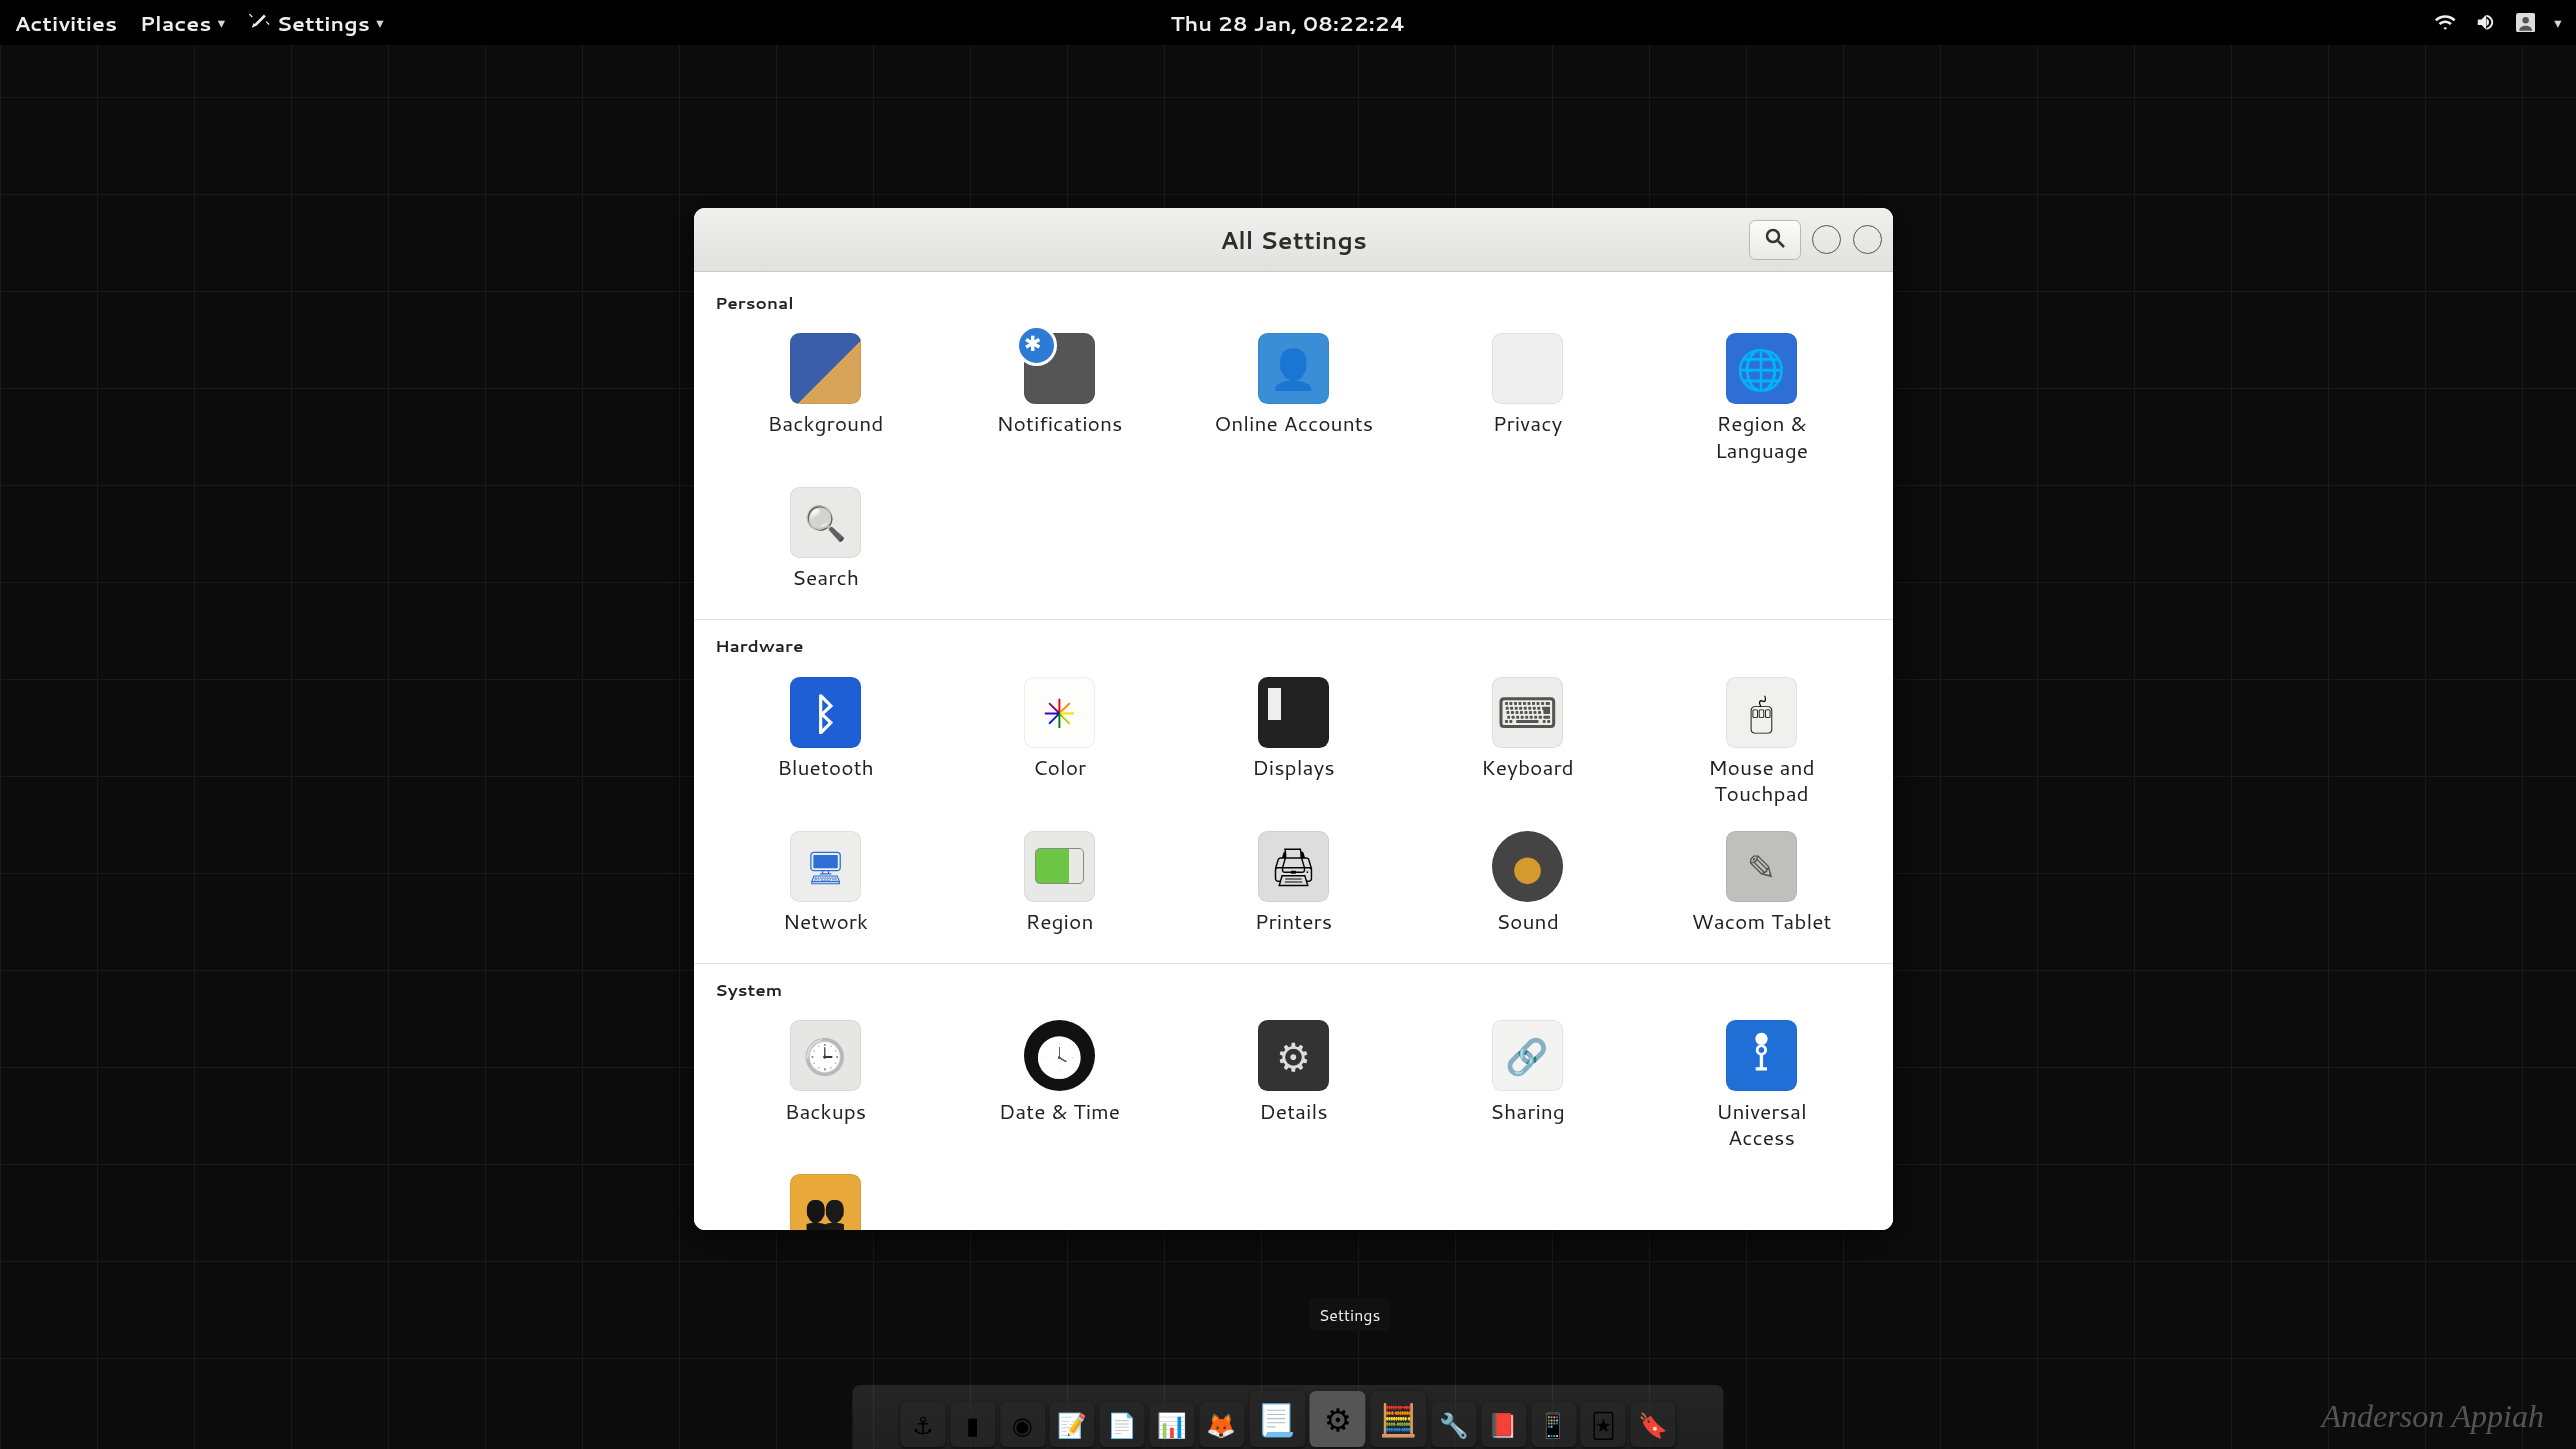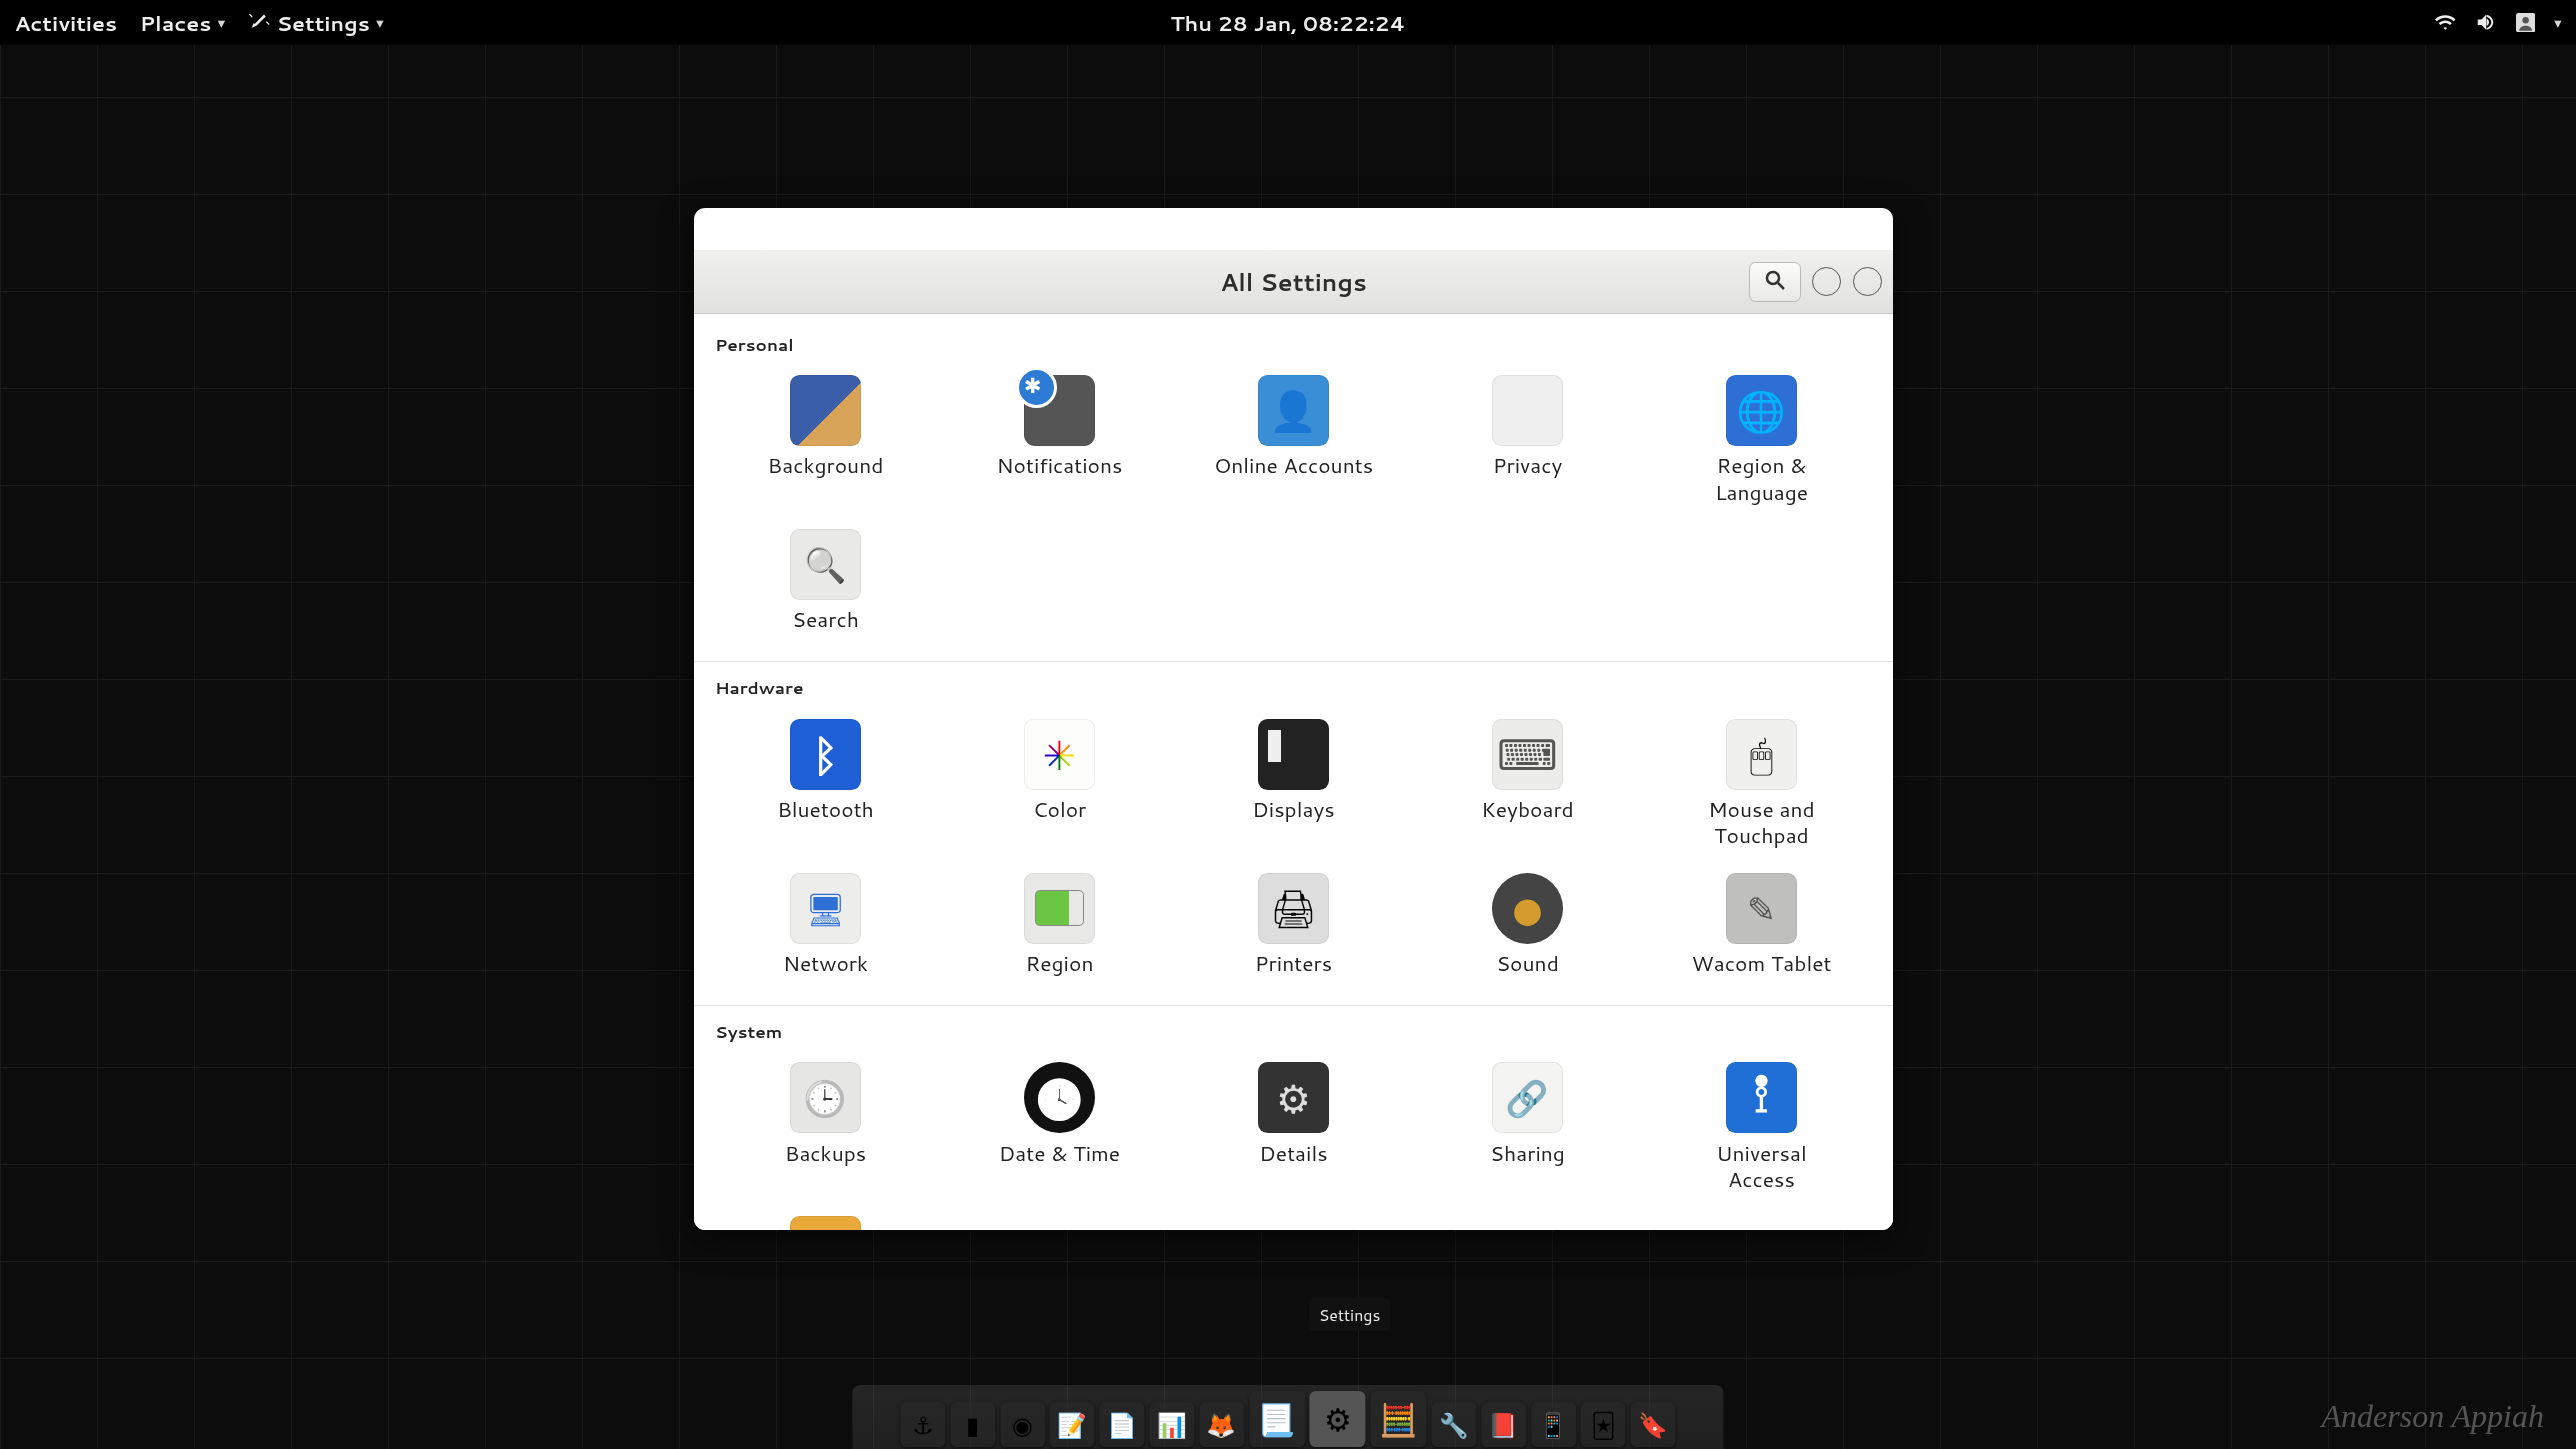--- a/index.html
+++ b/index.html
@@ -52,21 +52,20 @@
   z-index: 5;
   overflow: hidden;
   display: flex; flex-direction: column;
 }
 .win-header {
   height: 64px;
   background: linear-gradient(#f0f0ee, #e1e1df);
   border-bottom: 0.8px solid #c9c9c7;
   display: flex; align-items: center;
   position: relative;
-  margin-top: 42px;
 }
 .win-title {
   position: absolute; left: 50%; transform: translateX(-50%);
   font-size: 24px; font-weight: 700; color: #2d2d2d;
 }
 .win-tools { position: absolute; right: 11.3px; display: flex; align-items: center; gap: 11.3px; }
 .search-btn {
   width: 52px; height: 40px;
   background: linear-gradient(#fbfbfa,#e9e9e7);
   border: 0.8px solid #b8b8b6; border-radius: 6.4px;

